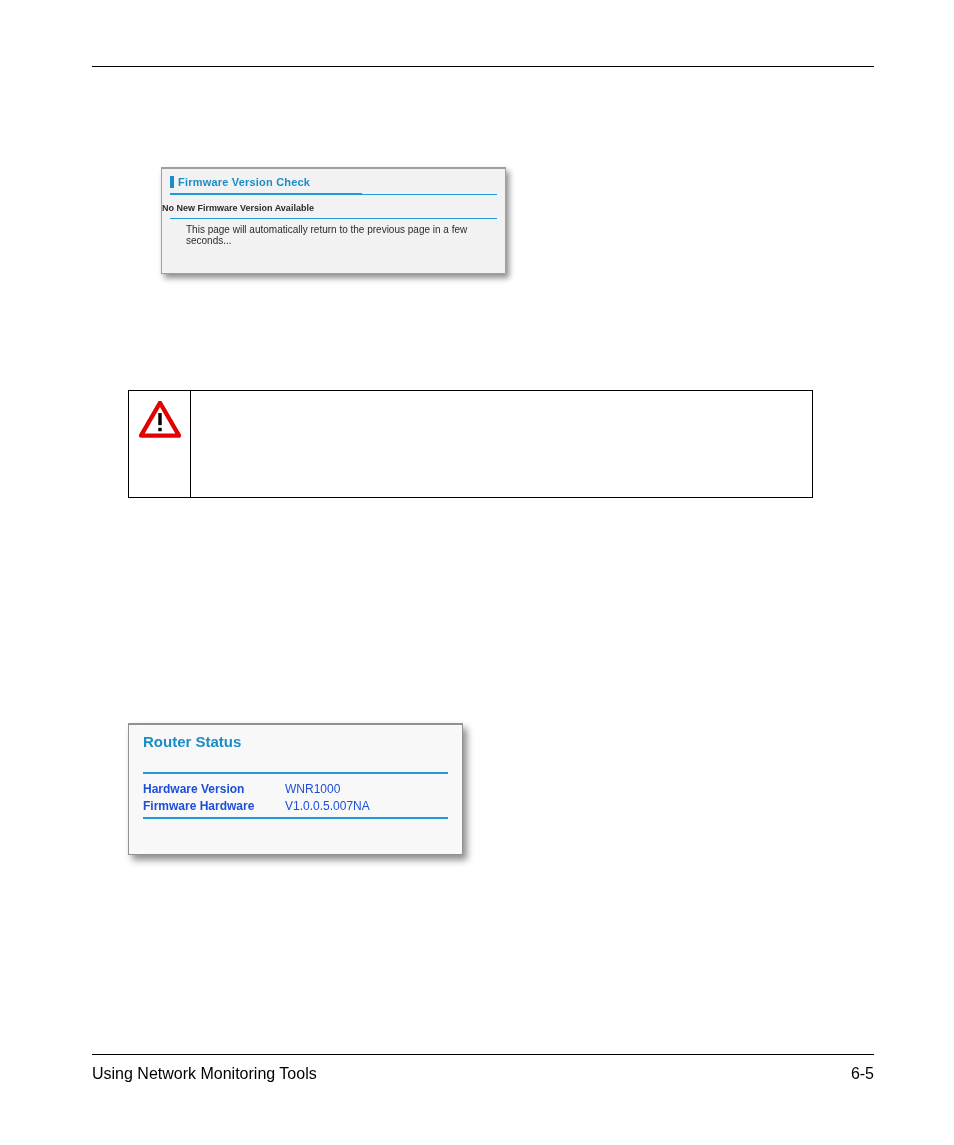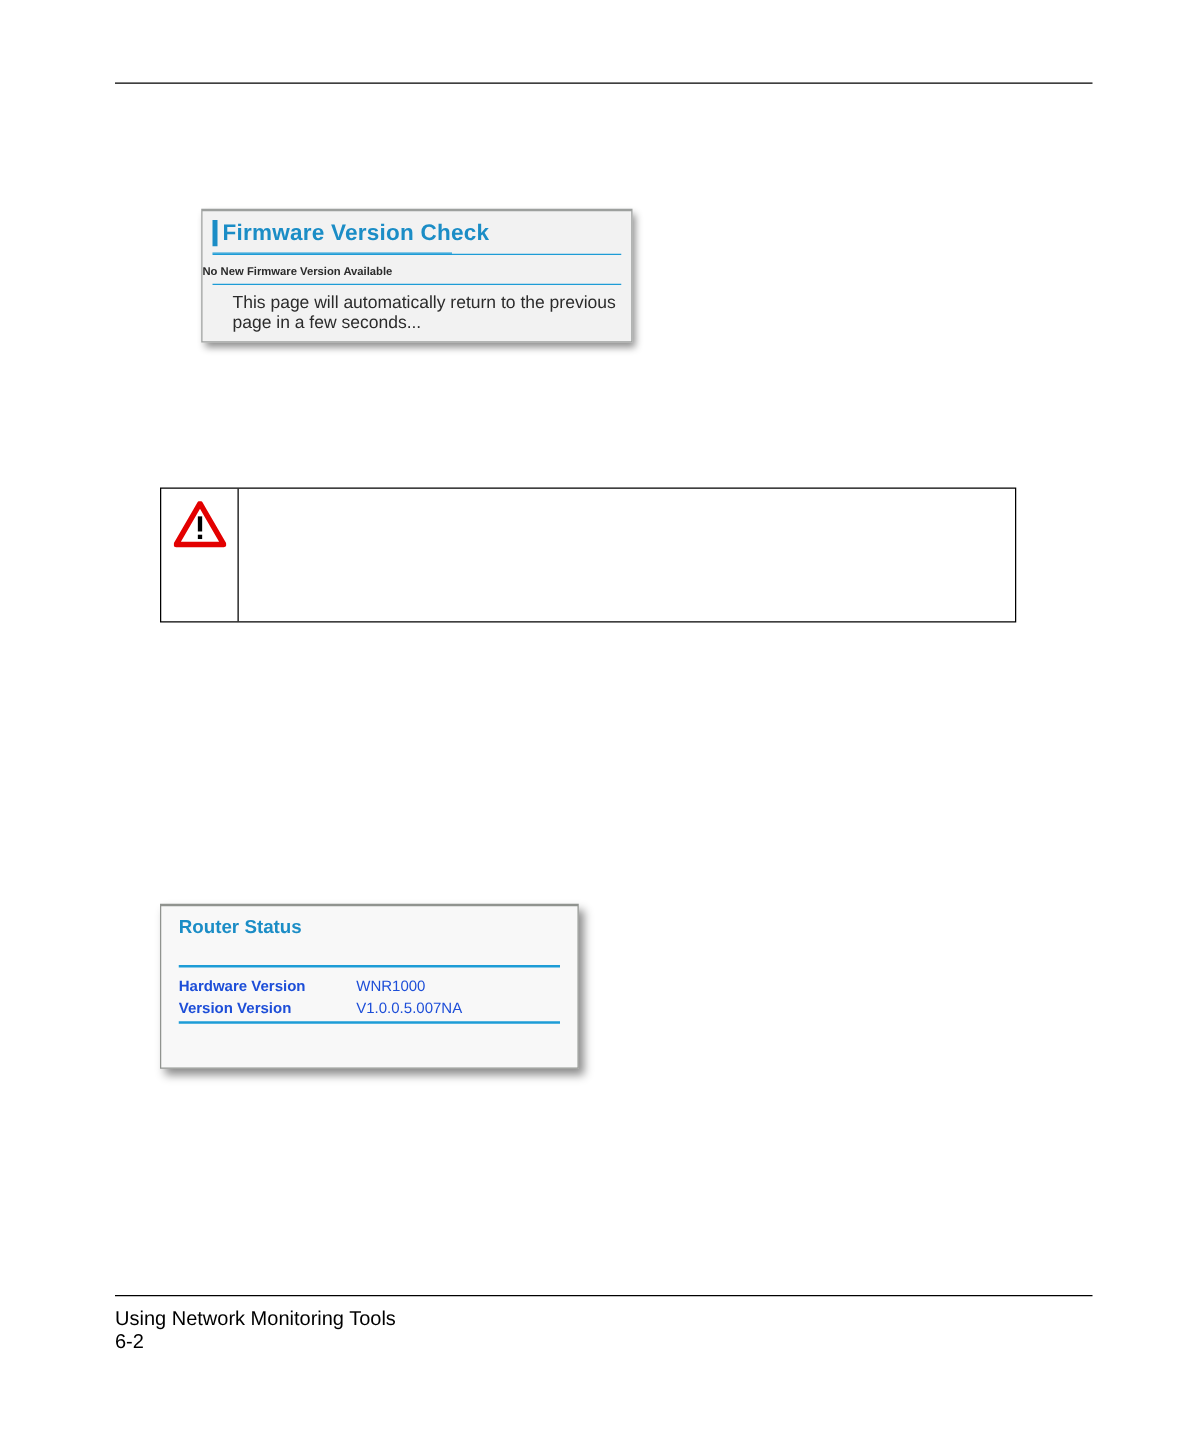--- a/index.html
+++ b/index.html
@@ -36,21 +36,21 @@
     background: #f2f2f2;
   }
   .fw-title-row {
     display: flex;
     align-items: baseline;
     padding: 7px 10px 3px 8px;
   }
   .fw-title {
     color: #1b8dc6;
     font-weight: bold;
-    font-size: 18px;
+    font-size: 11px;
     border-left: 4px solid #1b8dc6;
     padding-left: 4px;
     letter-spacing: 0.2px;
   }
   .fw-underrule {
     margin: 2px 8px 0 8px;
     height: 2px;
     background: linear-gradient(to right, #1d9cd6 0 192px, transparent 192px 100%);
     border-bottom: 1px solid #1d9cd6;
   }
@@ -58,21 +58,21 @@
     font-size: 9px;
     font-weight: bold;
     color: #2b2b2b;
     padding: 8px 0 5px 0;
   }
   .fw-rule2 {
     margin: 0 8px;
     border-top: 1px solid #1d9cd6;
   }
   .fw-note {
-    font-size: 14px;
+    font-size: 10px;
     color: #2b2b2b;
     padding: 5px 10px 0 24px;
   }
 
   
   .warn-table {
     margin-top: 116px;
     border: 1px solid #000;
     width: 685px;
     height: 108px;
@@ -135,21 +135,20 @@
     left: 92px;
     right: 80px;
     bottom: 62px;
   }
   .footer-rule { border-top: 1.5px solid #000; margin-bottom: 10px; }
   .footer-row {
     display: flex;
     justify-content: space-between;
     font-size: 16px;
     font-family: Arial, sans-serif;
-    flex-direction: column;
   }
 </style>
 </head>
 <body>
 
 <div class="page">
   <div class="top-rule"></div>
 
   <div class="content-area">
 
@@ -177,28 +176,28 @@
     </div>
 
     <div class="rs-box">
       <div class="rs-title">Router Status</div>
       <div class="rs-rule"></div>
       <div class="rs-row">
         <span class="rs-label">Hardware Version</span>
         <span class="rs-value">WNR1000</span>
       </div>
       <div class="rs-row">
-        <span class="rs-label">Version Version</span>
+        <span class="rs-label">Firmware Hardware</span>
         <span class="rs-value">V1.0.0.5.007NA</span>
       </div>
       <div class="rs-rule2"></div>
     </div>
 
   </div>
 
   <div class="footer">
     <div class="footer-rule"></div>
     <div class="footer-row">
       <span>Using Network Monitoring Tools</span>
-      <span>6-2</span>
+      <span>6-5</span>
     </div>
   </div>
 </div>
 
 </body></html>

